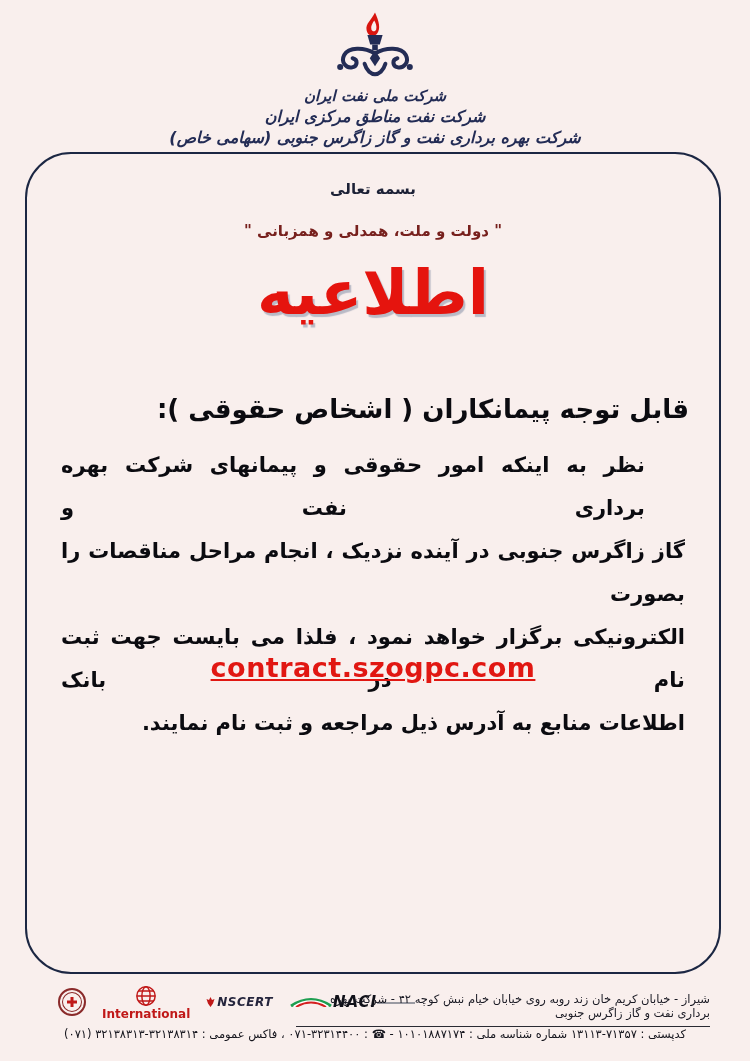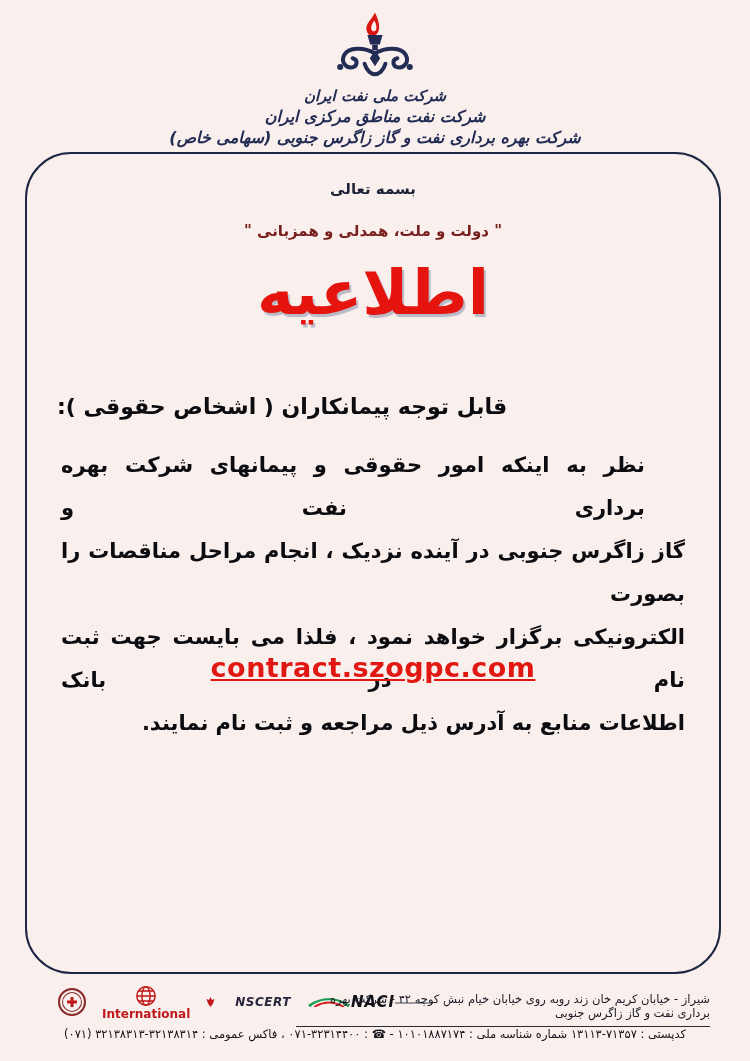--- a/index.html
+++ b/index.html
@@ -24,40 +24,40 @@
     border:2px solid #1c2743; border-radius:46px;
   }
   .besmeleh { position:absolute; top:26px; left:0; width:100%; text-align:center;
     font-size:15px; font-weight:700; color:#1c2136; direction:rtl; }
   .slogan { position:absolute; top:68px; left:0; width:100%; text-align:center;
     font-size:15px; font-weight:700; color:#77201d; direction:rtl; }
   .notice-title { position:absolute; top:102px; left:0; width:100%; text-align:center;
     font-size:62px; font-weight:700; color:#e5140e; direction:rtl;
     text-shadow: 2px 3px 1px #b9bac6; }
   .heading { position:absolute; top:240px; right:30px; left:30px;
-    direction:rtl; text-align:left; font-size:22px; font-weight:700; }
+    direction:rtl; text-align:right; font-size:26px; font-weight:700; }
   .paragraph { position:absolute; top:290px; right:34px; left:34px;
     direction:rtl; font-size:21px; font-weight:700; line-height:43px; }
   .pline { text-align:justify; text-align-last:justify; }
   .pline.first { padding-right:40px; }
   .pline.last { text-align:center; text-align-last:right; }
   .link-row { position:absolute; top:498px; left:0; width:100%; text-align:center; }
   .reg-link { font-size:27px; font-weight:700; color:#e11712;
     text-decoration:underline; letter-spacing:0.5px; cursor:pointer; }
   .signature { position:absolute; top:600px; left:66px;
     direction:rtl; font-size:21px; font-weight:700; }
   
   .footer-logos { position:absolute; left:58px; top:984px; height:36px;
     display:flex; align-items:center; gap:16px; }
   .stamp { width:28px; height:28px; border-radius:50%;
     border:2px solid #8a2a2a; display:flex; align-items:center; justify-content:center;
     box-shadow: inset 0 0 0 2px #f9efed, inset 0 0 0 3px #8a2a2a; }
   .iqs { display:flex; flex-direction:column; align-items:center; line-height:1; }
   .iqs-label { font-size:12px; color:#c01818; font-weight:700; margin-top:1px; }
-  .nscert { display:flex; align-items:center; gap:20px;
+  .nscert { display:flex; align-items:center; gap:2px;
     font-size:12px; font-weight:700; font-style:italic; color:#25253d; letter-spacing:0.5px; }
   .naci { display:flex; flex-direction:row; align-items:center; line-height:1; }
   .naci-text { font-size:15px; font-weight:700; font-style:italic; color:#101018; letter-spacing:1px; }
   .naci-sub { width:38px; height:2px; background:#9a9aa2; margin-top:2px; }
   .address { position:absolute; left:296px; right:40px; top:992px;
     direction:rtl; text-align:right; font-size:11.5px; color:#1a1a24;
     padding-bottom:6px; border-bottom:1.5px solid #2a2a33; }
   .contact { position:absolute; left:40px; right:40px; top:1027px;
     direction:rtl; text-align:center; font-size:11.5px; color:#14141c; }
 </style>

